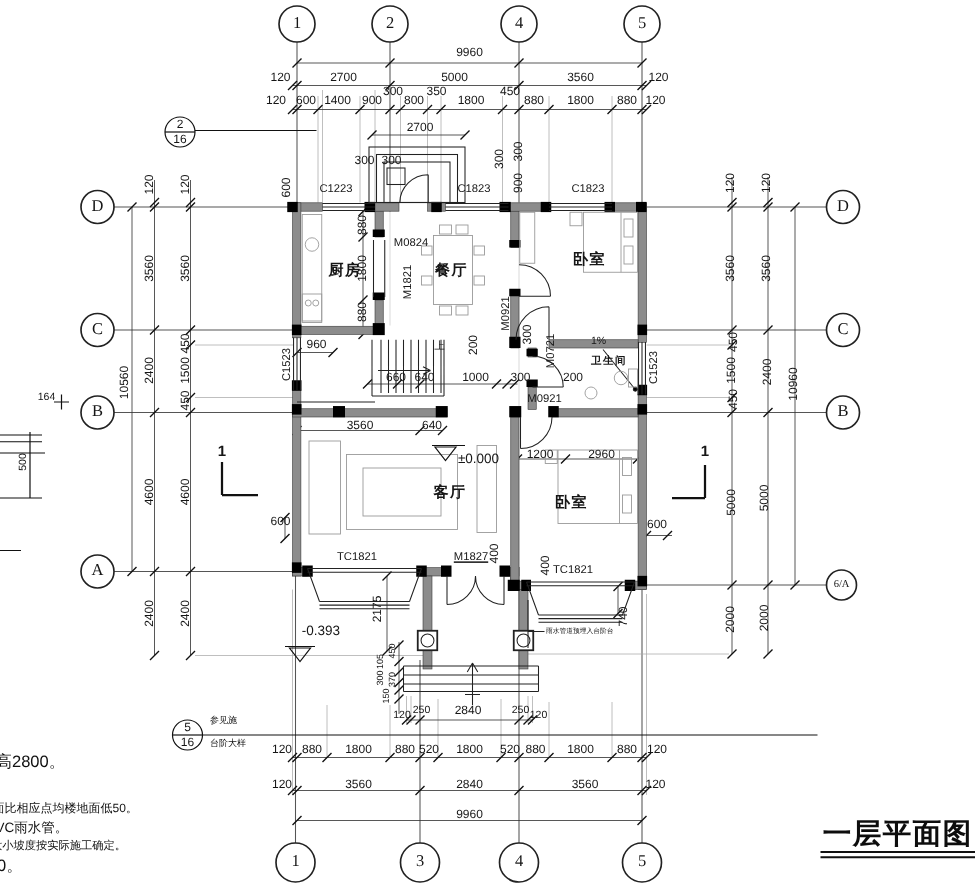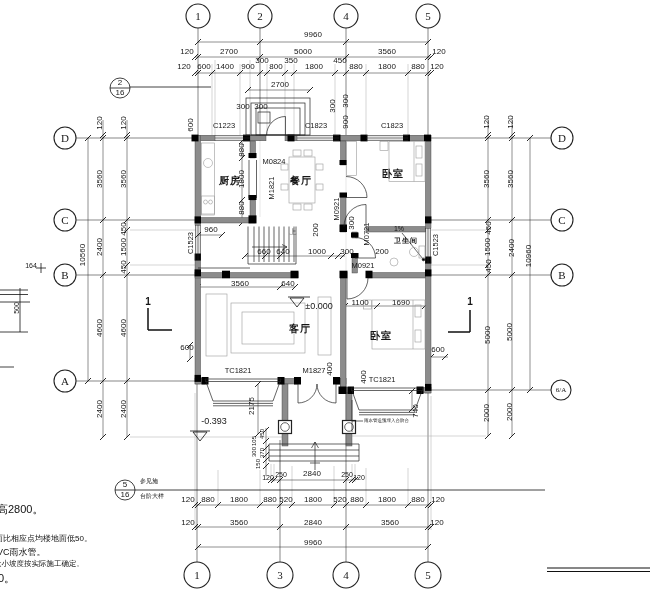--- a/index.html
+++ b/index.html
@@ -330,26 +330,26 @@
       <div class="lbl" style="left: 283px; top: 252px;">640</div>
       <div class="lbl" style="left: 317px; top: 252px;">1000</div>
       <div class="lbl" style="left: 347px; top: 252px;">300</div>
       <div class="lbl" style="left: 382px; top: 252px;">200</div>
       <div class="lbl code" style="left: 363px; top: 266px;">M0921</div>
       <div class="lbl r code" style="left: 191px; top: 243px;">C1523</div>
       <div class="lbl r code" style="left: 436px; top: 245px;">C1523</div>
       <div class="lbl" style="left: 240px; top: 284px;">3560</div>
       <div class="lbl" style="left: 288px; top: 284px;">640</div>
       <div class="lbl" style="left: 319px; top: 291px; font-size: 9px; margin-top: 15px;">±0.000</div>
-      <div class="lbl" style="left: 360px; top: 303px;">1100</div>
-      <div class="lbl" style="left: 401px; top: 303px;">1690</div>
+      <div class="lbl" style="left: 360px; top: 303px;">1200</div>
+      <div class="lbl" style="left: 401px; top: 303px;">2960</div>
       <div class="lbl" style="left: 187px; top: 348px;">600</div>
       <div class="lbl" style="left: 438px; top: 350px;">600</div>
       <div class="lbl code" style="left: 238px; top: 371px;">TC1821</div>
-      <div class="lbl code" style="left: 314px; top: 371px;">M1827</div>
+      <div class="lbl code" style="left: 314px; top: 371px; text-decoration: underline;">M1827</div>
       <div class="lbl code" style="left: 382px; top: 380px;">TC1821</div>
       <div class="lbl r" style="left: 330px; top: 369px;">400</div>
       <div class="lbl r" style="left: 364px; top: 377px;">400</div>
       <div class="lbl r" style="left: 416px; top: 411px;">740</div>
       <div class="lbl r" style="left: 252px; top: 406px;">2175</div>
       <div class="lbl" style="left: 214px; top: 421px; font-size: 9px;">-0.393</div>
       <div class="lbl r" style="left: 262px; top: 434px; font-size: 6px;">450</div>
       <div class="lbl r" style="left: 254px; top: 441px; font-size: 6px;">105</div>
       <div class="lbl r" style="left: 262px; top: 453px; font-size: 6px;">370</div>
       <div class="lbl r" style="left: 254px; top: 452px; font-size: 6px;">300</div>
@@ -403,14 +403,15 @@
       <div class="lbl sec" style="left: 470px; top: 302px; font-size: 10px;">1</div>
       <div class="lbl" style="left: 31px; top: 265px; font-size: 7px;">164</div>
       <div class="lbl r" style="left: 16px; top: 308px; font-size: 7px;">500</div>
       <div class="lbl note" style="left: -14px; top: 509px; font-size: 11px;">层高2800。</div>
       <div class="lbl note" style="left: -5px; top: 539px; font-size: 8px;">面比相应点均楼地面低50。</div>
       <div class="lbl note" style="left: -9px; top: 552px; font-size: 9px;">PVC雨水管。</div>
       <div class="lbl note" style="left: -6px; top: 564px; font-size: 7.5px;">大小坡度按实际施工确定。</div>
       <div class="lbl note" style="left: -2px; top: 578px; font-size: 11px;">0。</div>
     </div>
 
+<div id="plan-title">一层平面图</div>
 
 </div>
 
 </body></html>

